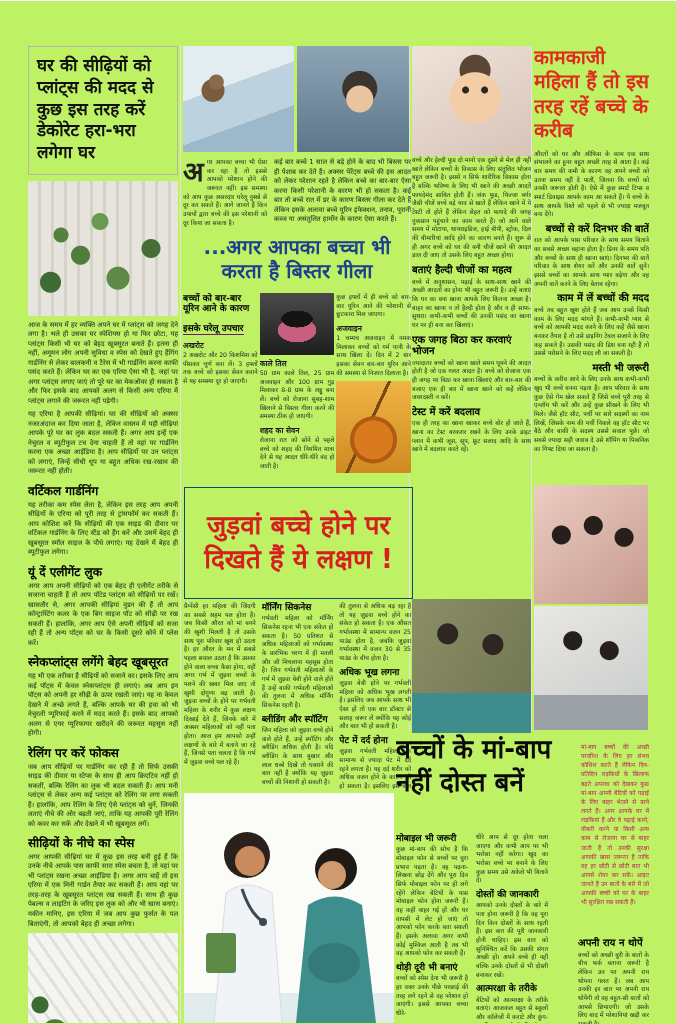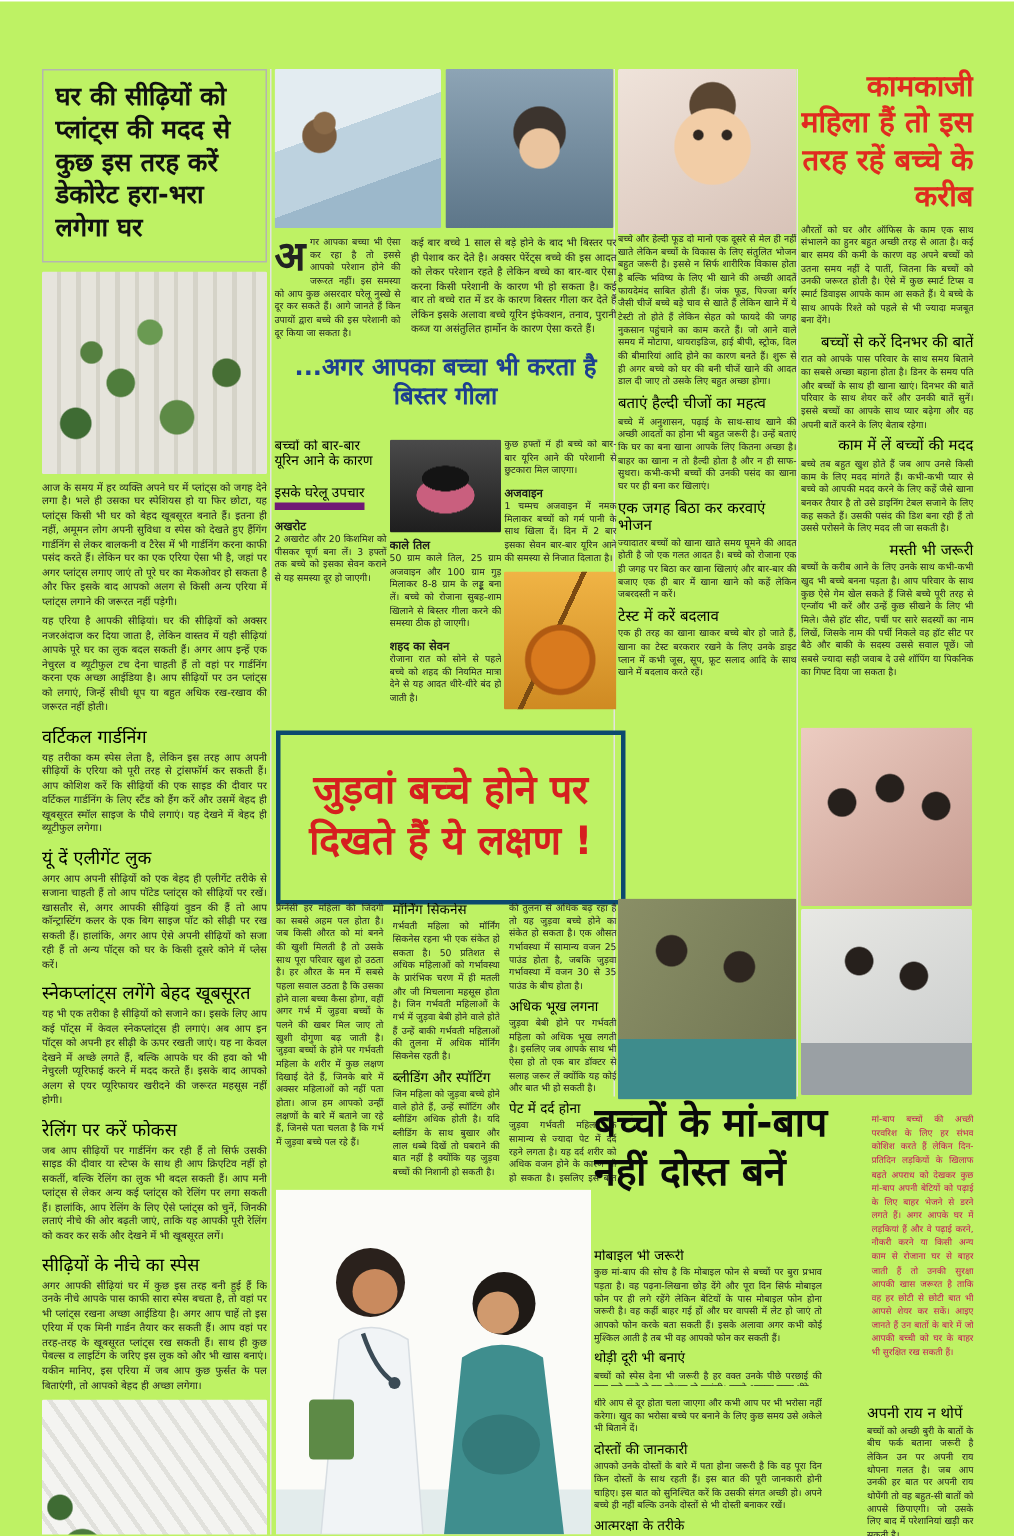--- a/index.html
+++ b/index.html
@@ -1,44 +1,44 @@
 <!DOCTYPE html>
 <html lang="hi"><head>
 <meta charset="utf-8">
 <style>
   html,body{margin:0;padding:0;background:#ffffff;}
   #paper{position:relative;width:676px;height:1024px;margin:1px auto;background:#bef264;
          font-family:"DejaVu Sans",sans-serif;color:#1c1c1c;overflow:hidden;}
   .abs{position:absolute;overflow:hidden;}
   .t{font-size:6.8px;line-height:1.4;text-align:justify;margin:0 0 4px 0;color:#222;}
   .t6{font-size:6.2px;}
-  .sh{font-weight:normal;color:#000;margin:4px 0 2px 0;line-height:1.15;}
+  .sh{font-weight:bold;color:#000;margin:4px 0 2px 0;line-height:1.15;}
   .sh12{font-size:12px;}
   .sh10{font-size:10px;}
   .sh9{font-size:9px;}
   .shr{text-align:right;}
   .photo{position:relative;overflow:hidden;border-radius:1px;flex:none;}
   .vrule{position:absolute;width:1px;background:#e3e3e0;}
   
   .hl-box{border:1px solid #b5b5b0;padding:8px 6px 10px 8px;margin-bottom:6px;}
   .hl-left{font-size:17px;font-weight:bold;line-height:1.28;margin:0;color:#111;}
-  #bw-headline{font-size:16px;font-weight:bold;color:#1d3f8f;text-align:center;line-height:1.2;margin:0;}
-  #twins-head{border:3px solid #0c4a6e;display:flex;align-items:center;justify-content:center;}
+  #bw-headline{font-size:20px;font-weight:bold;color:#1d3f8f;text-align:center;line-height:1.2;margin:0;}
+  #twins-head{border:1px solid #0c4a6e;display:flex;align-items:center;justify-content:center;}
   #twins-head h1{font-size:26px;font-weight:bold;color:#d61f1f;text-align:center;line-height:1.3;margin:0;padding:4px;}
   #homefood h1{font-size:16.5px;font-weight:bold;line-height:1.25;margin:6px 0 4px 0;color:#0d0d0d;}
-  #workmom-title{font-size:19.5px;font-weight:bold;color:#e02b20;text-align:right;line-height:1.25;margin:0 0 6px 0;}
+  #workmom-title{font-size:19.5px;font-weight:bold;color:#e02b20;text-align:left;line-height:1.25;margin:0 0 6px 0;}
   #parents-head{font-size:26px;font-weight:bold;line-height:1.25;margin:0;color:#0a0a0a;}
   
   .dropcap{float:left;font-size:27px;font-weight:bold;line-height:0.9;padding:2px 3px 0 0;color:#222;}
   
   ul.cz{list-style:none;margin:1px 0 3px 0;padding:0;}
   ul.cz li{font-size:6.4px;line-height:1.45;padding-left:7px;position:relative;}
   ul.cz li::before{content:"» ";position:absolute;left:0;color:#444;}
   .rn{font-size:7.6px;font-weight:bold;margin:3px 0 1px 0;}
-  .rem-t{border-bottom:5px solid #701a75;display:inline-block;padding-bottom:1px;}
+  .rem-t{border-bottom:1px solid #701a75;display:inline-block;padding-bottom:1px;}
   #parents-lead{color:#c2185b;font-size:5.9px;line-height:1.55;text-align:justify;}
   #parents-opinion .sh{font-size:10px;}
   
   #ph-stairs{width:150px;height:135px;background:
     radial-gradient(circle at 15% 75%, #3e6b33 0 10px, rgba(0,0,0,0) 11px),
     radial-gradient(circle at 35% 55%, #4f7d3c 0 9px, rgba(0,0,0,0) 10px),
     radial-gradient(circle at 60% 72%, #5d8a46 0 11px, rgba(0,0,0,0) 12px),
     radial-gradient(circle at 82% 50%, #476f35 0 9px, rgba(0,0,0,0) 10px),
     radial-gradient(circle at 48% 30%, #6a9a52 0 8px, rgba(0,0,0,0) 9px),
     radial-gradient(circle at 22% 40%, #558040 0 7px, rgba(0,0,0,0) 8px),
@@ -96,21 +96,21 @@
   #twins-head{left:184px;top:486px;width:227px;height:110px;}
   #twins-cols{left:184px;top:601px;width:227px;height:188px;display:flex;gap:6px;}
   .twcol{flex:1;overflow:hidden;}
   #illus{left:184px;top:792px;width:210px;height:230px;}
   #homefood{left:412px;top:45px;width:119px;height:550px;}
   #momteen-w{left:412px;top:598px;width:119px;height:134px;}
   #workmom{left:534px;top:45px;width:115px;height:436px;}
   #women1-w{left:534px;top:484px;width:114px;height:119px;}
   #women2-w{left:534px;top:605px;width:114px;height:124px;}
   #parents-head-w{left:396px;top:732px;width:182px;height:96px;}
-  #parents-cols{left:396px;top:832px;width:152px;height:190px;display:flex;gap:8px;flex-direction:column;}
+  #parents-cols{left:396px;top:832px;width:152px;height:190px;display:flex;gap:8px;}
   .pcol{flex:1;overflow:hidden;}
   #parents-lead{left:581px;top:742px;width:68px;height:188px;}
   #parents-opinion{left:578px;top:936px;width:71px;height:89px;}
 </style>
 </head>
 <body>
 
 <div id="paper">
 
   <div class="vrule" style="left:180px;top:45px;height:977px;"></div>

